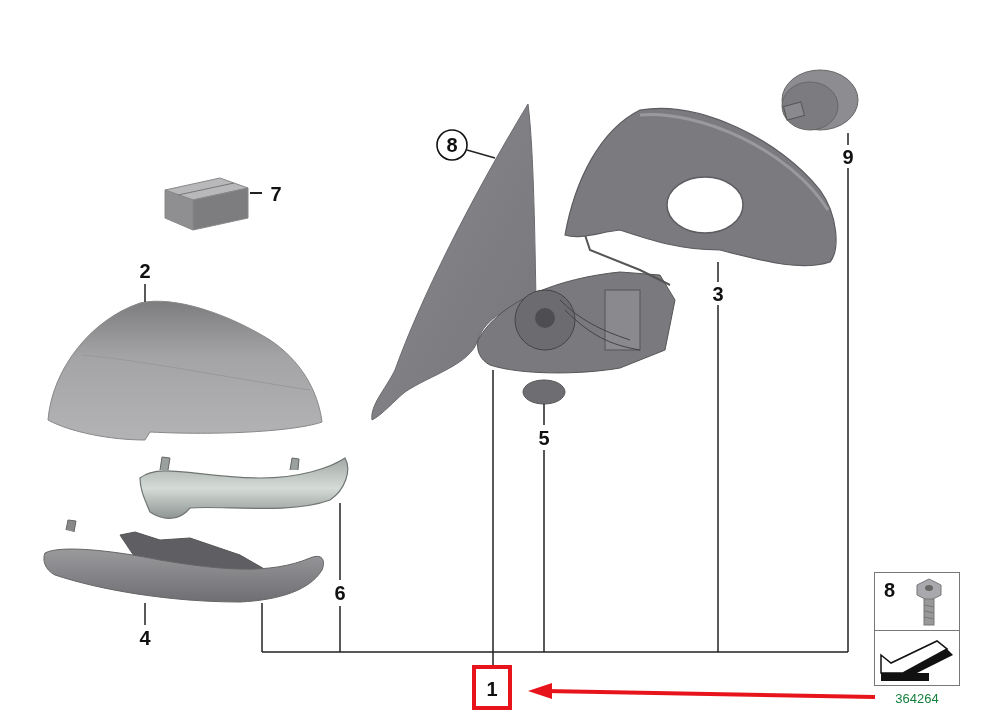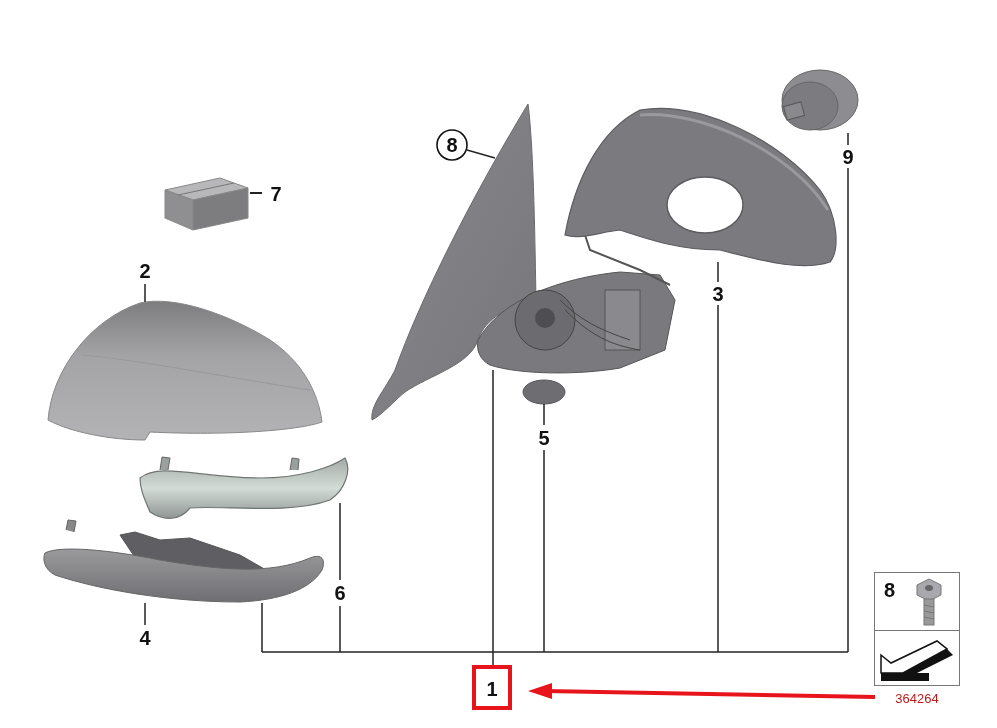--- a/index.html
+++ b/index.html
@@ -9,21 +9,21 @@
     .label { position: absolute; font-family: "Liberation Sans", sans-serif;
              font-weight: bold; font-size: 20px; color: #111; line-height: 1;
              transform: translate(-50%, -50%); }
     .callout-box { position: absolute; left: 472px; top: 665px; width: 40px; height: 45px;
                    border: 4px solid #e8141b; box-sizing: border-box; background: transparent; }
     .legend { position: absolute; left: 874px; top: 572px; width: 86px; height: 114px;
               border: 1px solid #777; box-sizing: border-box; background: #fff; }
     .legend .divider { position: absolute; left: 0; right: 0; top: 57px; border-top: 1px solid #777; }
     .legend .num { position: absolute; left: 9px; top: 6px; font-weight: bold; font-size: 20px; color: #111; }
     .ref { position: absolute; left: 874px; top: 691px; width: 86px; text-align: center;
-           font-size: 13px; color: #b91c1c; }
+           font-size: 13px; color: #15803d; }
   </style>
 </head>
 <body>
 
 <div id="stage">
   <svg width="997" height="728" viewBox="0 0 997 728" xmlns="http://www.w3.org/2000/svg">
     <defs>
       <linearGradient id="gCap" x1="0" y1="0" x2="0" y2="1">
         <stop offset="0" stop-color="#7d7d80"></stop>
         <stop offset="0.4" stop-color="#a4a4a7"></stop>

